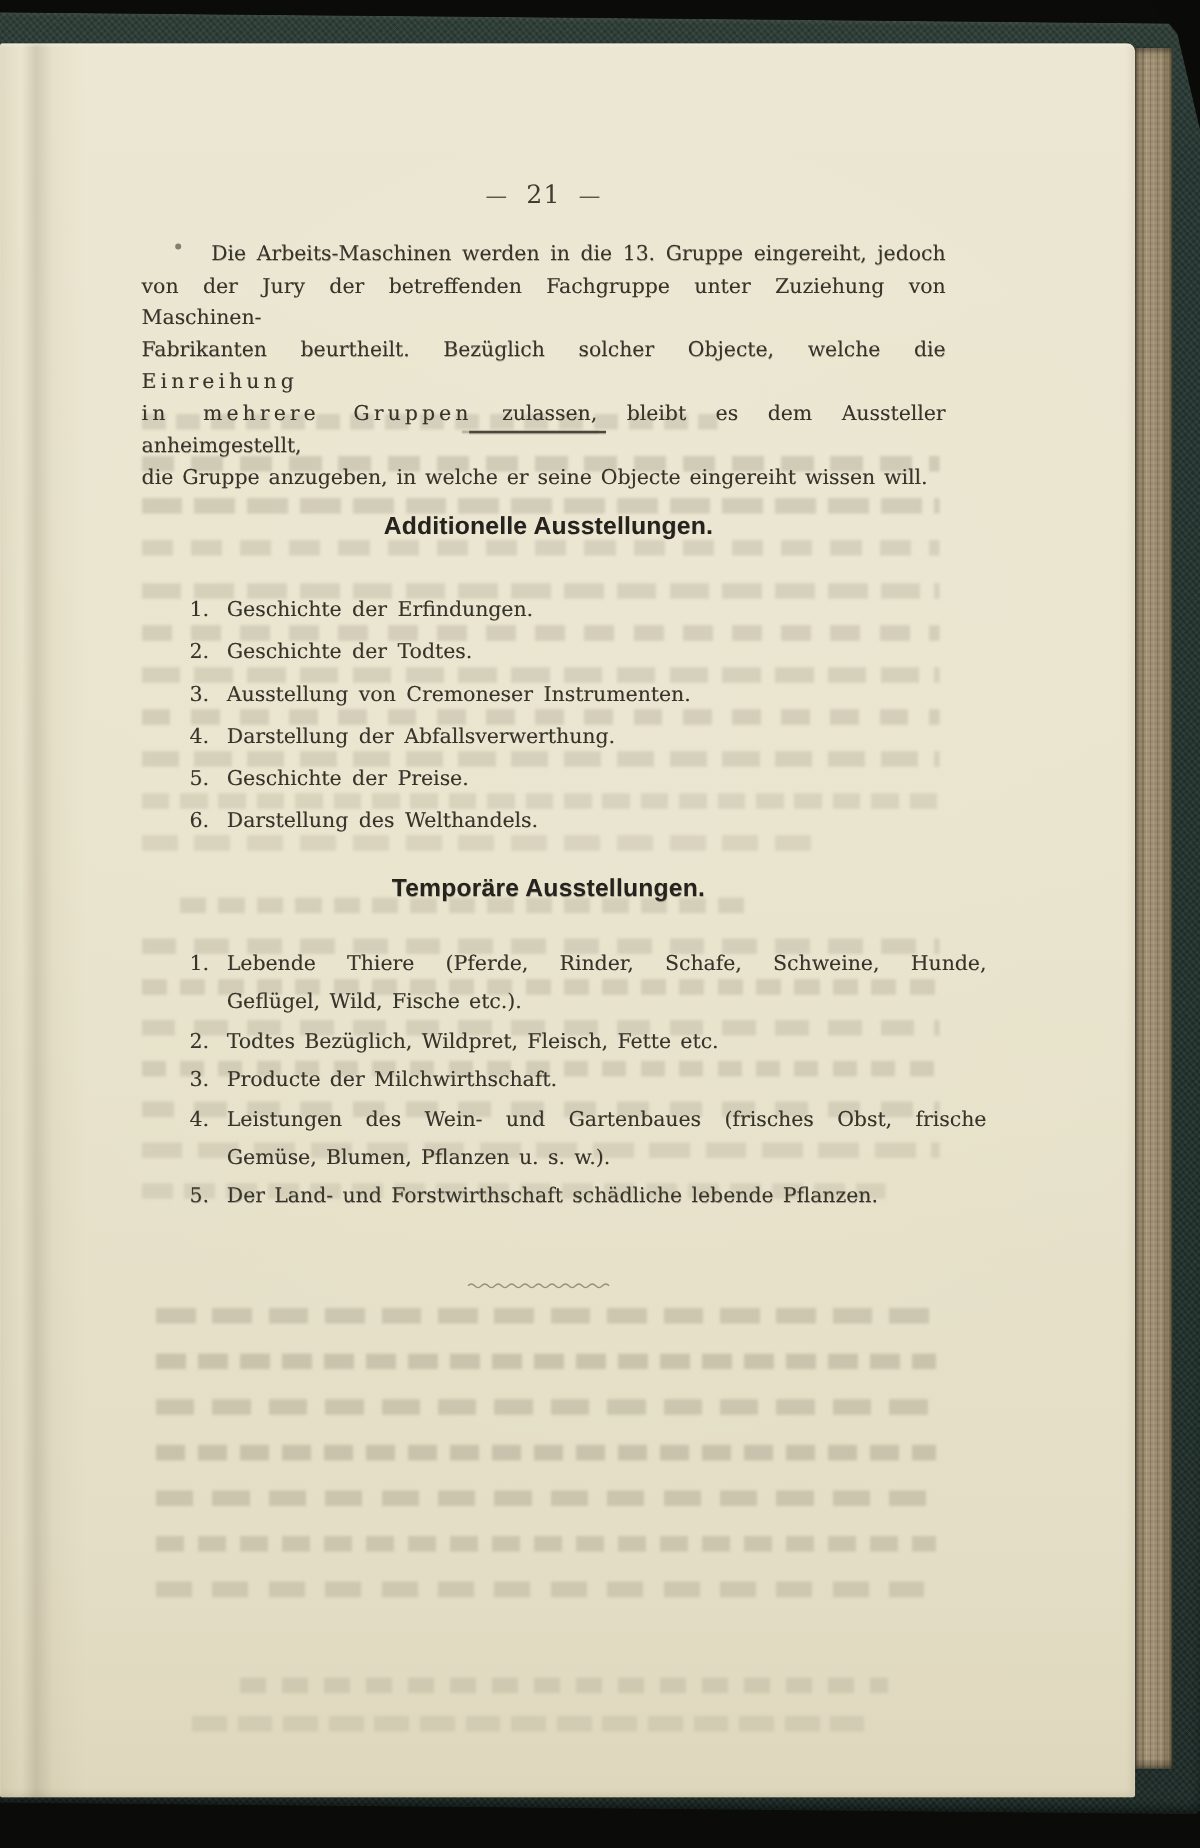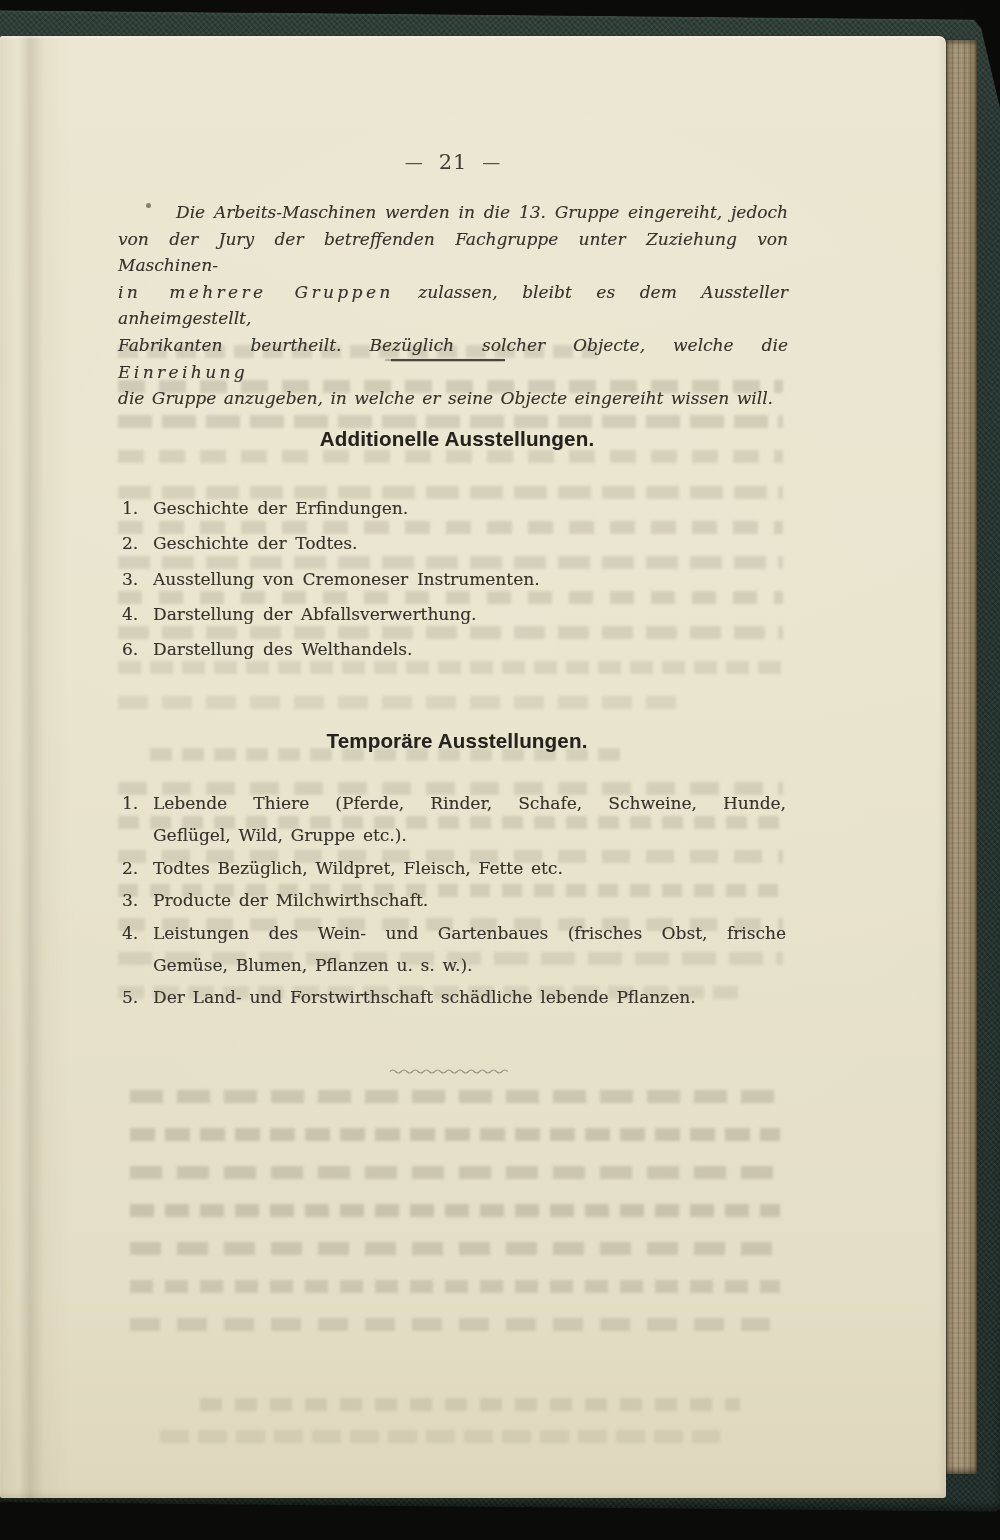--- a/index.html
+++ b/index.html
@@ -62,21 +62,21 @@
   }
   .pageno .dash{color:#575247;margin:0 15px;font-size:18px;}
   .pn{font-size:21px;}
 
   .speck{position:absolute;left:146px;top:167px;width:5px;height:5px;border-radius:50%;
     background:rgba(62,56,44,0.6);filter:blur(0.4px);}
 
   
   .para{position:absolute;left:118px;top:163px;width:670px;font-size:17px;line-height:26.6px;
     word-spacing:0.12em;text-shadow:0.3px 0.3px 0 rgba(58,52,40,0.35);}
-  .pline{text-align:justify;text-align-last:justify;font-style:italic;}
+  .pline{text-align:justify;text-align-last:justify;}
   .pline.first{padding-left:58px;}
   .pline.last{text-align:left;text-align-last:left;}
   .sperr{letter-spacing:0.2em;}
 
   
   .rule1{position:absolute;left:391px;top:323px;width:114px;height:2px;background:#4a463c;
     box-shadow:0 1px 0 rgba(74,70,60,0.25), -6px 0 1px rgba(74,70,60,0.35);filter:blur(0.2px);}
   .wavy{position:absolute;left:388px;top:1031px;filter:blur(0.35px);opacity:0.8;}
 
   
@@ -86,21 +86,21 @@
     color:#26231e;letter-spacing:0.2px;text-shadow:0.3px 0.3px 0 rgba(38,35,30,0.3);
   }
   .h.add{top:387px;}
   .h.temp{top:689px;}
 
   
   .list{position:absolute;left:118px;width:674px;font-size:17px;
     text-shadow:0.3px 0.3px 0 rgba(58,52,40,0.35);}
   .listA{top:455px;line-height:35.3px;word-spacing:0.2em;}
   .listB{top:751px;line-height:32.4px;word-spacing:0.14em;}
-  .lrow{white-space:nowrap;}
+  .lrow{white-space:nowrap;margin-left:36px;}
   .num{display:inline-block;width:31px;padding-left:4px;vertical-align:top;}
   .txt{display:inline-block;width:633px;white-space:normal;vertical-align:top;}
   .txt.just{text-align:justify;text-align-last:justify;}
 
   
 </style>
 </head>
 <body>
 
 <div class="scene">
@@ -145,42 +145,43 @@
 
       <div class="pageno">
         <span class="dash">—</span><span class="pn">21</span><span class="dash">—</span>
       </div>
 
       <div class="speck"></div>
 
       <div class="para">
         <div class="pline first"><span>Die Arbeits-Maschinen werden in die 13. Gruppe eingereiht, jedoch</span></div>
         <div class="pline"><span>von der Jury der betreffenden Fachgruppe unter Zuziehung von Maschinen-</span></div>
+        <div class="pline"><span>Fabrikanten beurtheilt. Bezüglich solcher Objecte, welche die </span><span class="sperr">Einreihung</span></div>
         <div class="pline"><span class="sperr">in mehrere Gruppen</span><span> zulassen, bleibt es dem Aussteller anheimgestellt,</span></div>
-        <div class="pline"><span>Fabrikanten beurtheilt. Bezüglich solcher Objecte, welche die </span><span class="sperr">Einreihung</span></div>
         <div class="pline last"><span>die Gruppe anzugeben, in welche er seine Objecte eingereiht wissen will.</span></div>
       </div>
 
       <div class="rule1"></div>
 
       <h2 class="h add">Additionelle Ausstellungen.</h2>
 
       <div class="list listA">
         <div class="lrow"><span class="num">1.</span><span class="txt">Geschichte der Erfindungen.</span></div>
         <div class="lrow"><span class="num">2.</span><span class="txt">Geschichte der Todtes.</span></div>
         <div class="lrow"><span class="num">3.</span><span class="txt">Ausstellung von Cremoneser Instrumenten.</span></div>
         <div class="lrow"><span class="num">4.</span><span class="txt">Darstellung der Abfallsverwerthung.</span></div>
+        <div class="lrow"><span class="num">5.</span><span class="txt">Geschichte der Preise.</span></div>
         <div class="lrow"><span class="num">6.</span><span class="txt">Darstellung des Welthandels.</span></div>
       </div>
 
       <h2 class="h temp">Temporäre Ausstellungen.</h2>
 
       <div class="list listB">
         <div class="lrow"><span class="num">1.</span><span class="txt just">Lebende Thiere (Pferde, Rinder, Schafe, Schweine, Hunde,</span></div>
-        <div class="lrow"><span class="num"></span><span class="txt">Geflügel, Wild, Gruppe etc.).</span></div>
+        <div class="lrow"><span class="num"></span><span class="txt">Geflügel, Wild, Fische etc.).</span></div>
         <div class="lrow"><span class="num">2.</span><span class="txt">Todtes Bezüglich, Wildpret, Fleisch, Fette etc.</span></div>
         <div class="lrow"><span class="num">3.</span><span class="txt">Producte der Milchwirthschaft.</span></div>
         <div class="lrow"><span class="num">4.</span><span class="txt just">Leistungen des Wein- und Gartenbaues (frisches Obst, frische</span></div>
         <div class="lrow"><span class="num"></span><span class="txt">Gemüse, Blumen, Pflanzen u. s. w.).</span></div>
         <div class="lrow"><span class="num">5.</span><span class="txt">Der Land- und Forstwirthschaft schädliche lebende Pflanzen.</span></div>
       </div>
 
       <svg class="wavy" width="124" height="8" viewBox="0 0 124 8">
         <path d="M2,4.5 q2.8,-3 5.6,0 t5.6,0 t5.6,0 t5.6,0 t5.6,0 t5.6,0 t5.6,0 t5.6,0 t5.6,0 t5.6,0 t5.6,0 t5.6,0 t5.6,0 t5.6,0 t5.6,0 t5.6,0 t5.6,0 t5.6,0 t5.6,0 t5.6,0 t5.6,0" fill="none" stroke="#6f6a5a" stroke-width="1.1" opacity="0.85"></path>
       </svg>

